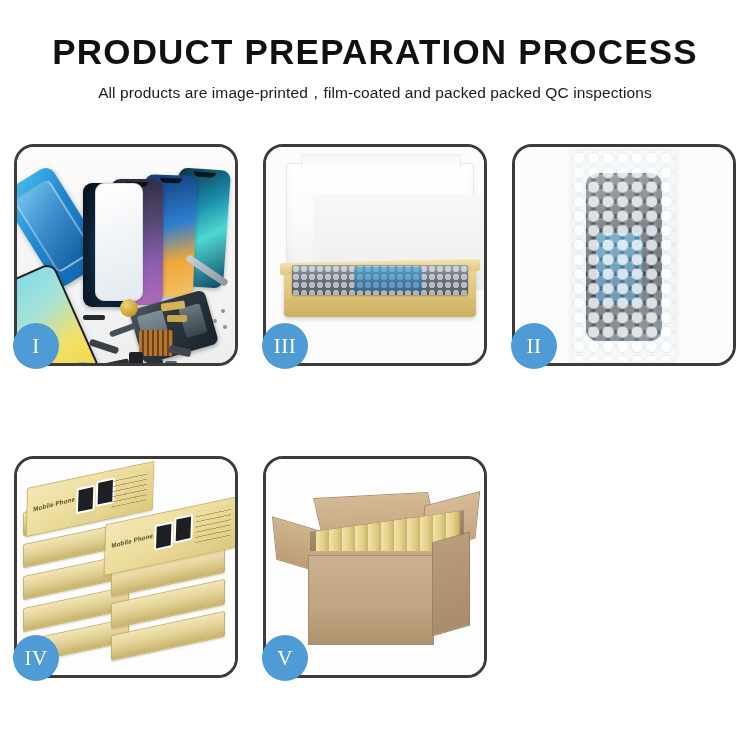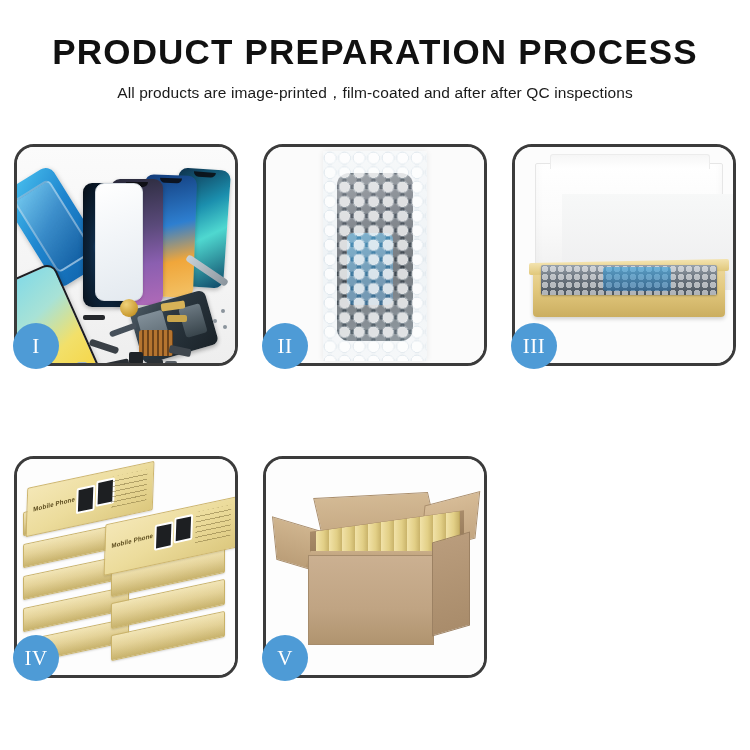--- a/index.html
+++ b/index.html
@@ -406,21 +406,21 @@
     background:radial-gradient(ellipse at center,rgba(0,0,0,.10),transparent 72%);
   }
 </style>
 </head>
 <body>
 
 <div class="page">
 
   <div class="header">
     <div class="title">PRODUCT PREPARATION PROCESS</div>
-    <div class="subtitle">All products are image-printed，film-coated and after after QC inspections</div>
+    <div class="subtitle">All products are image-printed，film-coated and packed packed QC inspections</div>
   </div>
 
   <div class="grid">
 
     <div class="panel">
       <div class="panel-inner p1">
         <div class="lcd-blue"></div>
         <div class="phone ph-teal">
             <span class="notch"></span>
           </div>
@@ -451,41 +451,41 @@
         <span class="part pt12"></span>
         <span class="part pt13"></span>
         <span class="screw sw1"></span>
         <span class="screw sw2"></span>
         <span class="screw sw3"></span>
       </div>
       <div class="badge">I</div>
     </div>
 
     <div class="panel">
-      <div class="panel-inner p2">
-        <div class="wrap-sheet">
-          <div class="wrap-item"></div>
-          <div class="bubbles"></div>
-          <div class="bubbles2"></div>
-        </div>
-      </div>
-      <div class="badge">II</div>
-    </div>
-
-    <div class="panel">
       <div class="panel-inner p3">
         <div class="box3-lid">
           <div class="box3-inner"></div>
         </div>
         <div class="box3-body"></div>
         <div class="box3-content">
           <div class="box3-bubbles"></div>
         </div>
       </div>
       <div class="badge">III</div>
+    </div>
+
+    <div class="panel">
+      <div class="panel-inner p2">
+        <div class="wrap-sheet">
+          <div class="wrap-item"></div>
+          <div class="bubbles"></div>
+          <div class="bubbles2"></div>
+        </div>
+      </div>
+      <div class="badge">II</div>
     </div>
 
     <div class="panel">
       <div class="panel-inner p4">
         <div class="stackwrap">
           <div class="kbox kb-l1">
               <span class="face"></span>
             </div>
           <div class="kbox kb-l2">
               <span class="face"></span>

